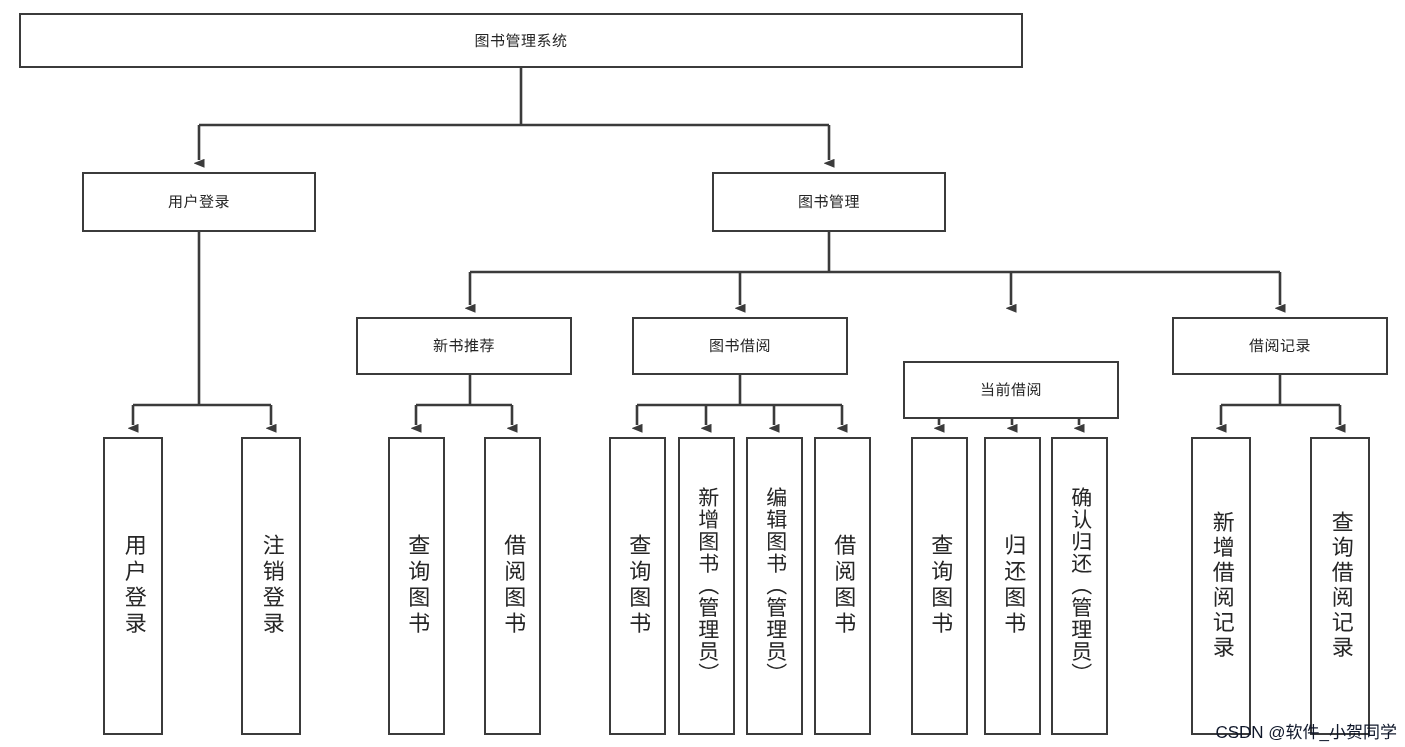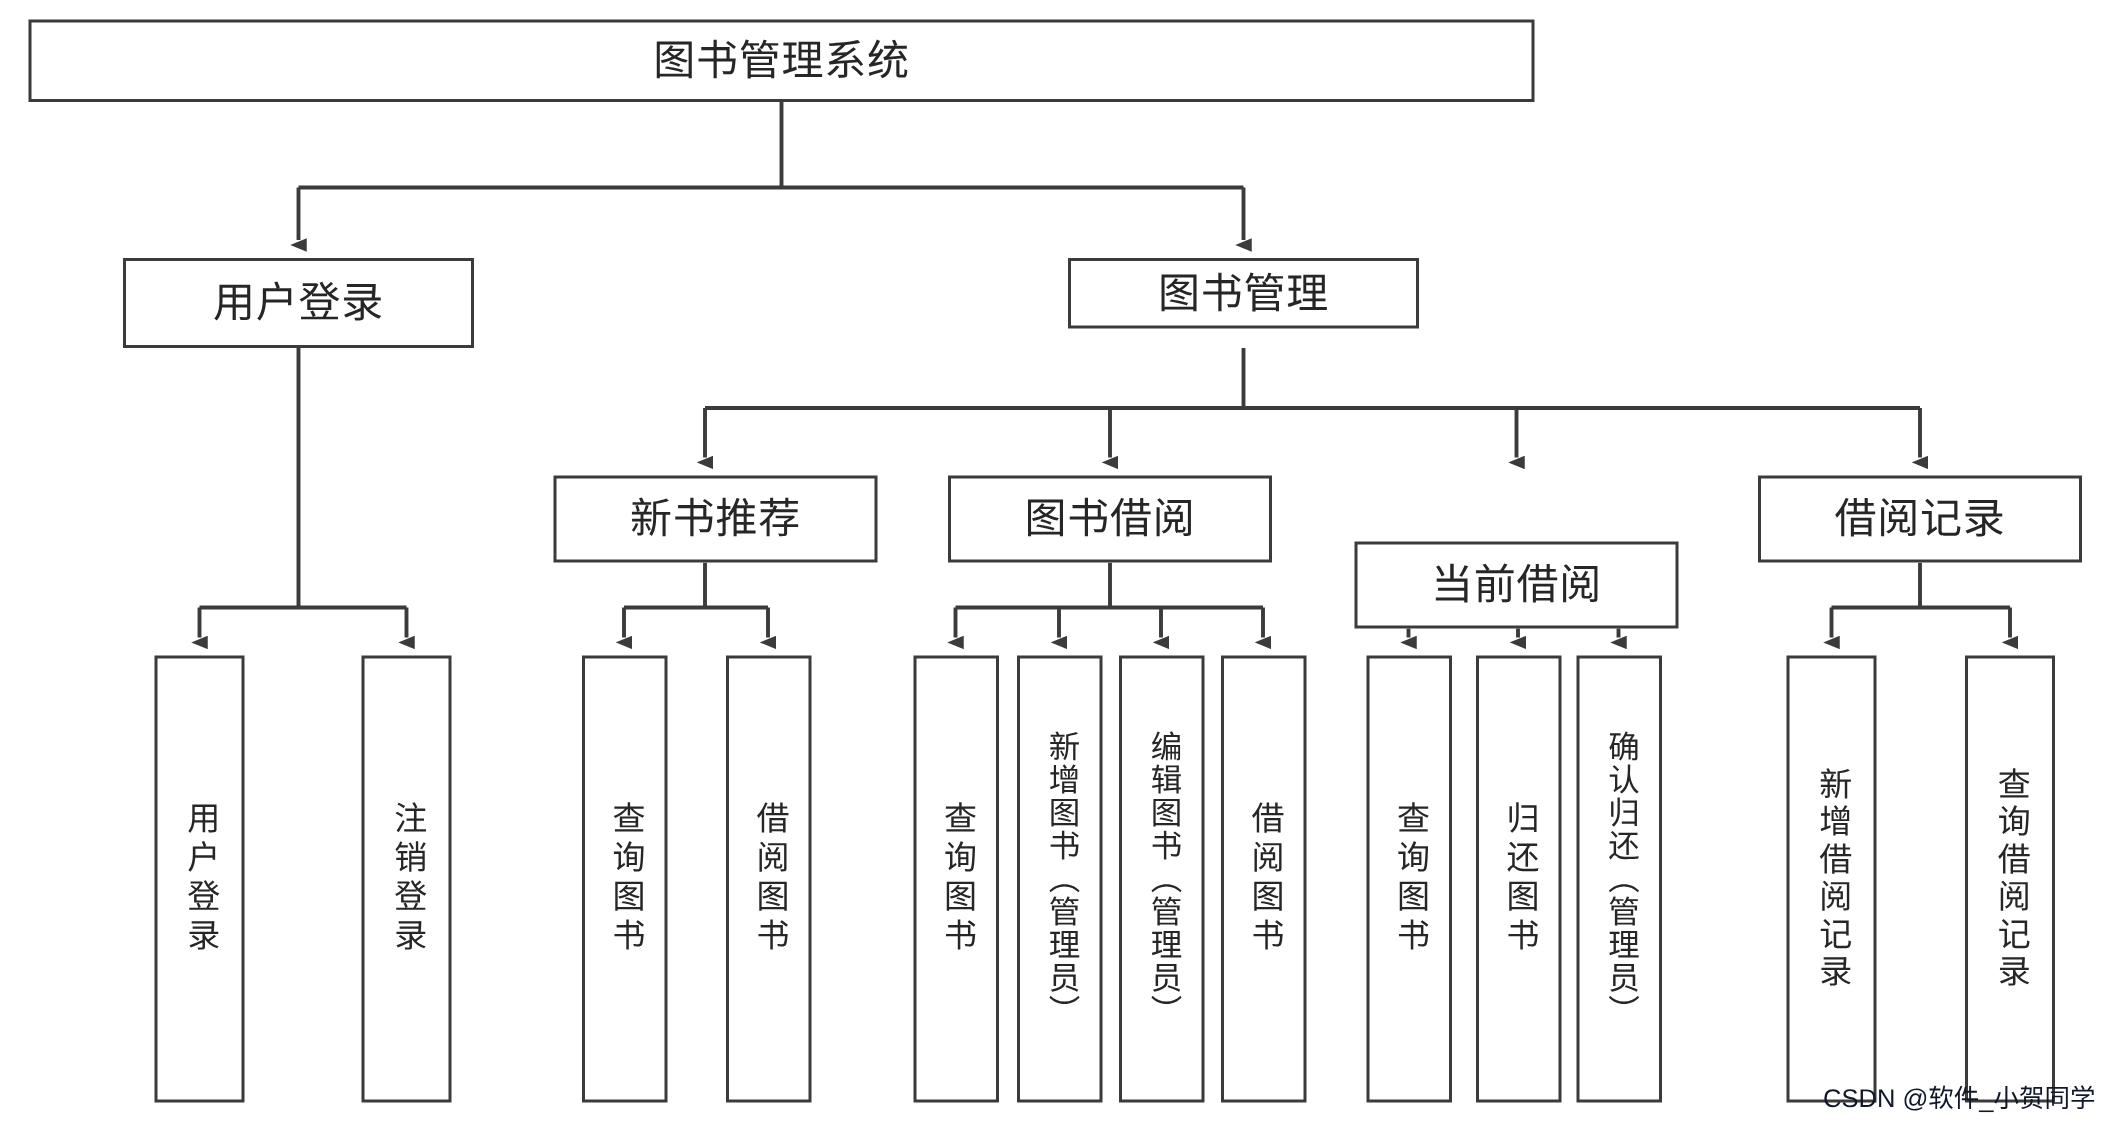--- a/index.html
+++ b/index.html
@@ -28,21 +28,21 @@
     position: absolute;
     box-sizing: border-box;
     background: #ffffff;
     border: 2px solid #3b3b3b;
     display: flex;
     align-items: center;
     justify-content: center;
     color: #262626;
   }
   .node.horiz {
-    font-size: 28px;
+    font-size: 15px;
     letter-spacing: 0.5px;
     line-height: 1.2;
   }
   .node.vert {
     writing-mode: vertical-rl;
     text-orientation: upright;
     font-size: 22px;
     letter-spacing: 4px;
     line-height: 1.25;
     padding: 6px 0;
@@ -123,25 +123,25 @@
     </g>
   </svg>
 
   <div class="node horiz" id="node-root" style="left: 19px; top: 13px; width: 1004px; height: 55px;">
     <span>图书管理系统</span>
   </div>
 
   <div class="node horiz" id="node-l2-0" style="left: 82px; top: 172px; width: 234px; height: 60px;">
     <span>用户登录</span>
   </div>
-  <div class="node horiz" id="node-l2-1" style="left: 712px; top: 172px; width: 234px; height: 47px;">
+  <div class="node horiz" id="node-l2-1" style="left: 712px; top: 172px; width: 234px; height: 60px;">
     <span>图书管理</span>
   </div>
 
-  <div class="node horiz" id="node-l3-0" style="left: 369px; top: 317px; width: 216px; height: 58px;">
+  <div class="node horiz" id="node-l3-0" style="left: 356px; top: 317px; width: 216px; height: 58px;">
     <span>新书推荐</span>
   </div>
   <div class="node horiz" id="node-l3-1" style="left: 632px; top: 317px; width: 216px; height: 58px; text-align: right;">
     <span>图书借阅</span>
   </div>
   <div class="node horiz" id="node-l3-2" style="left: 903px; top: 317px; width: 216px; height: 58px; margin-top: 44px;">
     <span>当前借阅</span>
   </div>
   <div class="node horiz" id="node-l3-3" style="left: 1172px; top: 317px; width: 216px; height: 58px;">
     <span>借阅记录</span>

